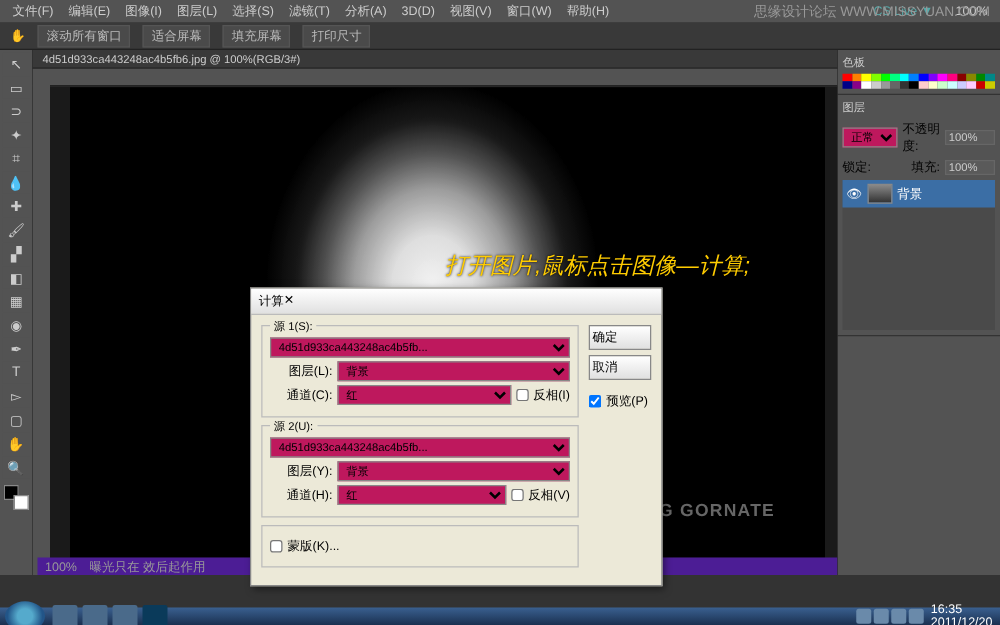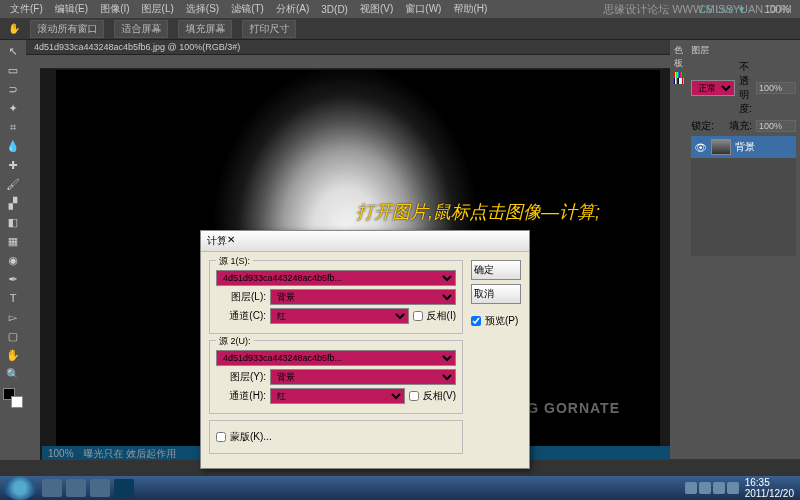--- a/index.html
+++ b/index.html
@@ -17,22 +17,22 @@
 .swatch .fg{position:absolute;width:12px;height:12px;background:#000;border:1px solid #888;top:0;left:0}
 .swatch .bg{position:absolute;width:12px;height:12px;background:#fff;border:1px solid #888;bottom:0;right:0}
 .canvas-area{flex:1;background:#1a1a1a;position:relative;overflow:hidden}
 .tab{background:#393939;color:#ccc;font-size:9px;padding:2px 8px;border-bottom:1px solid #222}
 .rulers-h{height:14px;background:#535353;border-bottom:1px solid #222}
 .rulers-v{width:14px;background:#535353;position:absolute;left:0;top:28px;bottom:0}
 .doc{position:absolute;left:30px;top:30px;right:10px;bottom:14px;background:#000}
 .photo{width:100%;height:100%;background:radial-gradient(ellipse 180px 220px at 48% 42%, #e8e8e8 0%, #d5d5d5 18%, #999 35%, #555 48%, #222 60%, #0a0a0a 75%);filter:grayscale(1) contrast(1.1)}
 .anno{position:absolute;top:130px;right:60px;color:#ffcc00;font-size:18px;font-style:italic;font-family:Liberation Sans, sans-serif;text-shadow:0 0 2px #000}
 .wm{position:absolute;bottom:30px;right:40px;color:#666;font-size:14px;font-weight:bold;letter-spacing:1px}
-.status{position:absolute;bottom:0;left:16px;right:0;height:14px;background:#0c4a6e;color:#999;font-size:9px;padding:1px 6px}
-.panels{width:130px;background:#535353;display:flex;flex-direction:row}
+.status{position:absolute;bottom:0;left:4px;right:0;height:14px;background:#4c1d95;color:#999;font-size:9px;padding:1px 6px}
+.panels{width:130px;background:#535353;display:flex;flex-direction:column}
 .panel{border-bottom:1px solid #333;padding:4px}
 .panel-title{color:#ccc;font-size:9px;margin-bottom:2px}
 .swatches-grid{display:grid;grid-template-columns:repeat(16,1fr);gap:0}
 .sw{height:6px}
 .layers-list{background:#4a4a4a;min-height:120px}
 .layer-row{display:flex;align-items:center;padding:3px;background:#3b6ea5;color:#fff;gap:4px}
 .layer-thumb{width:20px;height:16px;background:linear-gradient(#888,#333);border:1px solid #888}
 .inp{background:#5a5a5a;border:1px solid #666;color:#ccc;font-size:9px;padding:0 2px;width:40px}
 
 .dialog{position:absolute;left:200px;top:230px;width:330px;background:#ece9d8;border:1px solid #888;box-shadow:2px 2px 6px rgba(0,0,0,.5);font-size:10px;color:#000}
@@ -41,21 +41,21 @@
 .dlg-left{flex:1}
 .fieldset{border:1px solid #bbb;padding:6px;margin-bottom:6px;position:relative}
 .legend{position:absolute;top:-6px;left:6px;background:#ece9d8;padding:0 3px;font-size:9px}
 .row{display:flex;align-items:center;gap:4px;margin:3px 0;font-size:9px}
 .row label{width:50px;text-align:right}
 .sel{flex:1;background:#be185d;border:1px solid #888;padding:1px 2px;font-size:9px;height:16px}
 .chk{width:10px;height:10px}
 .dlg-right{width:50px;display:flex;flex-direction:column;gap:4px}
 .dlg-btn{background:linear-gradient(#fff,#e0e0e0);border:1px solid #888;padding:2px;font-size:10px;text-align:left;cursor:pointer}
 
-.taskbar{position:absolute;bottom:0;left:0;right:0;height:24px;background:linear-gradient(#3a6090,#1a3050);display:flex;align-items:center}
+.taskbar{position:absolute;bottom:0;left:0;right:0;height:14px;background:linear-gradient(#3a6090,#1a3050);display:flex;align-items:center}
 .start{width:32px;height:24px;background:radial-gradient(circle,#5ac 30%,#258 70%);border-radius:50%;margin:0 4px}
 .tb-icon{width:20px;height:18px;margin:0 2px;background:#4a6a8a;border-radius:2px}
 .tray{margin-left:auto;display:flex;align-items:center;color:#fff;font-size:9px;padding:0 6px;gap:6px}
 .tray-icons{display:flex;gap:2px}
 .ti{width:12px;height:12px;background:#6a8aaa;border-radius:2px}
 </style>
 </head>
 <body>
 
 <div class="top-label">思缘设计论坛 WWW.MISSYUAN.COM</div>

